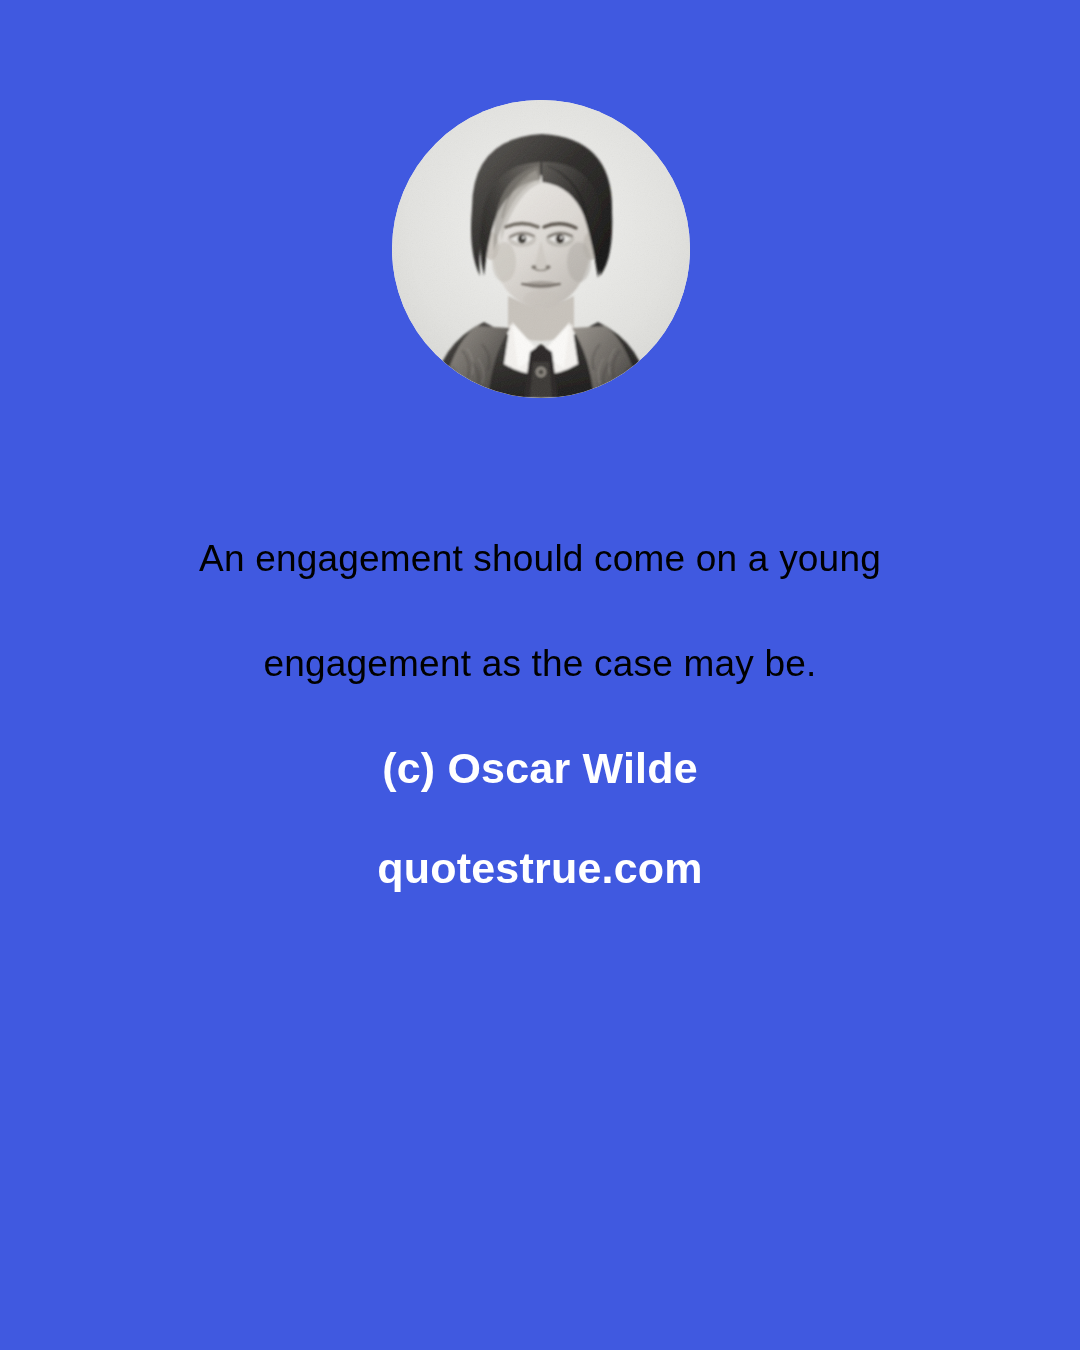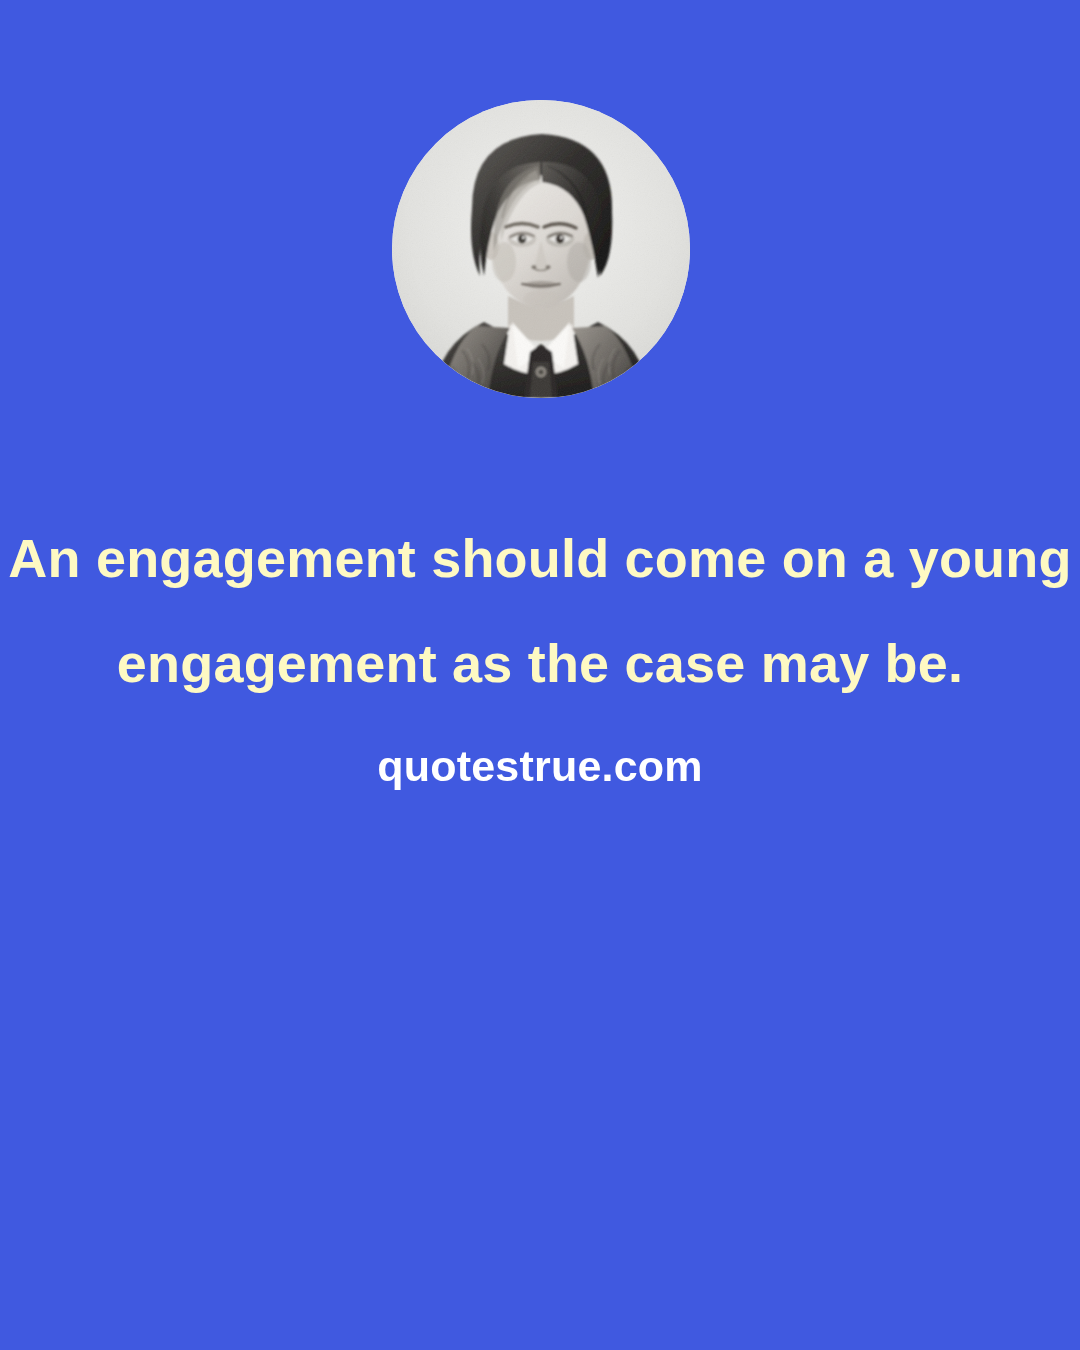--- a/index.html
+++ b/index.html
@@ -42,24 +42,24 @@
   .text-block {
     position: absolute;
     left: 0;
     top: 506px;
     width: 1080px;
     text-align: center;
   }
 
   .quote-line {
     display: block;
-    color: #fef9c3;
-    font-family: "Liberation Sans", sans-serif;
-    font-size: 54px;
-    font-weight: 700;
+    color: #000000;
+    font-family: "Liberation Sans", sans-serif;
+    font-size: 37px;
+    font-weight: 400;
     line-height: 105px;
     letter-spacing: 0.2px;
     white-space: nowrap;
   }
 
   .attribution {
     display: block;
     color: #ffffff;
     font-family: "Liberation Sans", sans-serif;
     font-size: 43px;
@@ -232,16 +232,17 @@
       </g>
 
       <rect x="0" y="0" width="298" height="298" filter="url(#grain)" opacity="0.55"></rect>
       <rect x="0" y="0" width="298" height="298" fill="none"></rect>
     </svg>
   </div>
 
   <div class="text-block">
     <span class="quote-line">An engagement should come on a young</span>
     <span class="quote-line">engagement as the case may be.</span>
+    <span class="attribution">(c) Oscar Wilde</span>
     <span class="watermark">quotestrue.com</span>
   </div>
 
 </div>
 
 </body></html>

